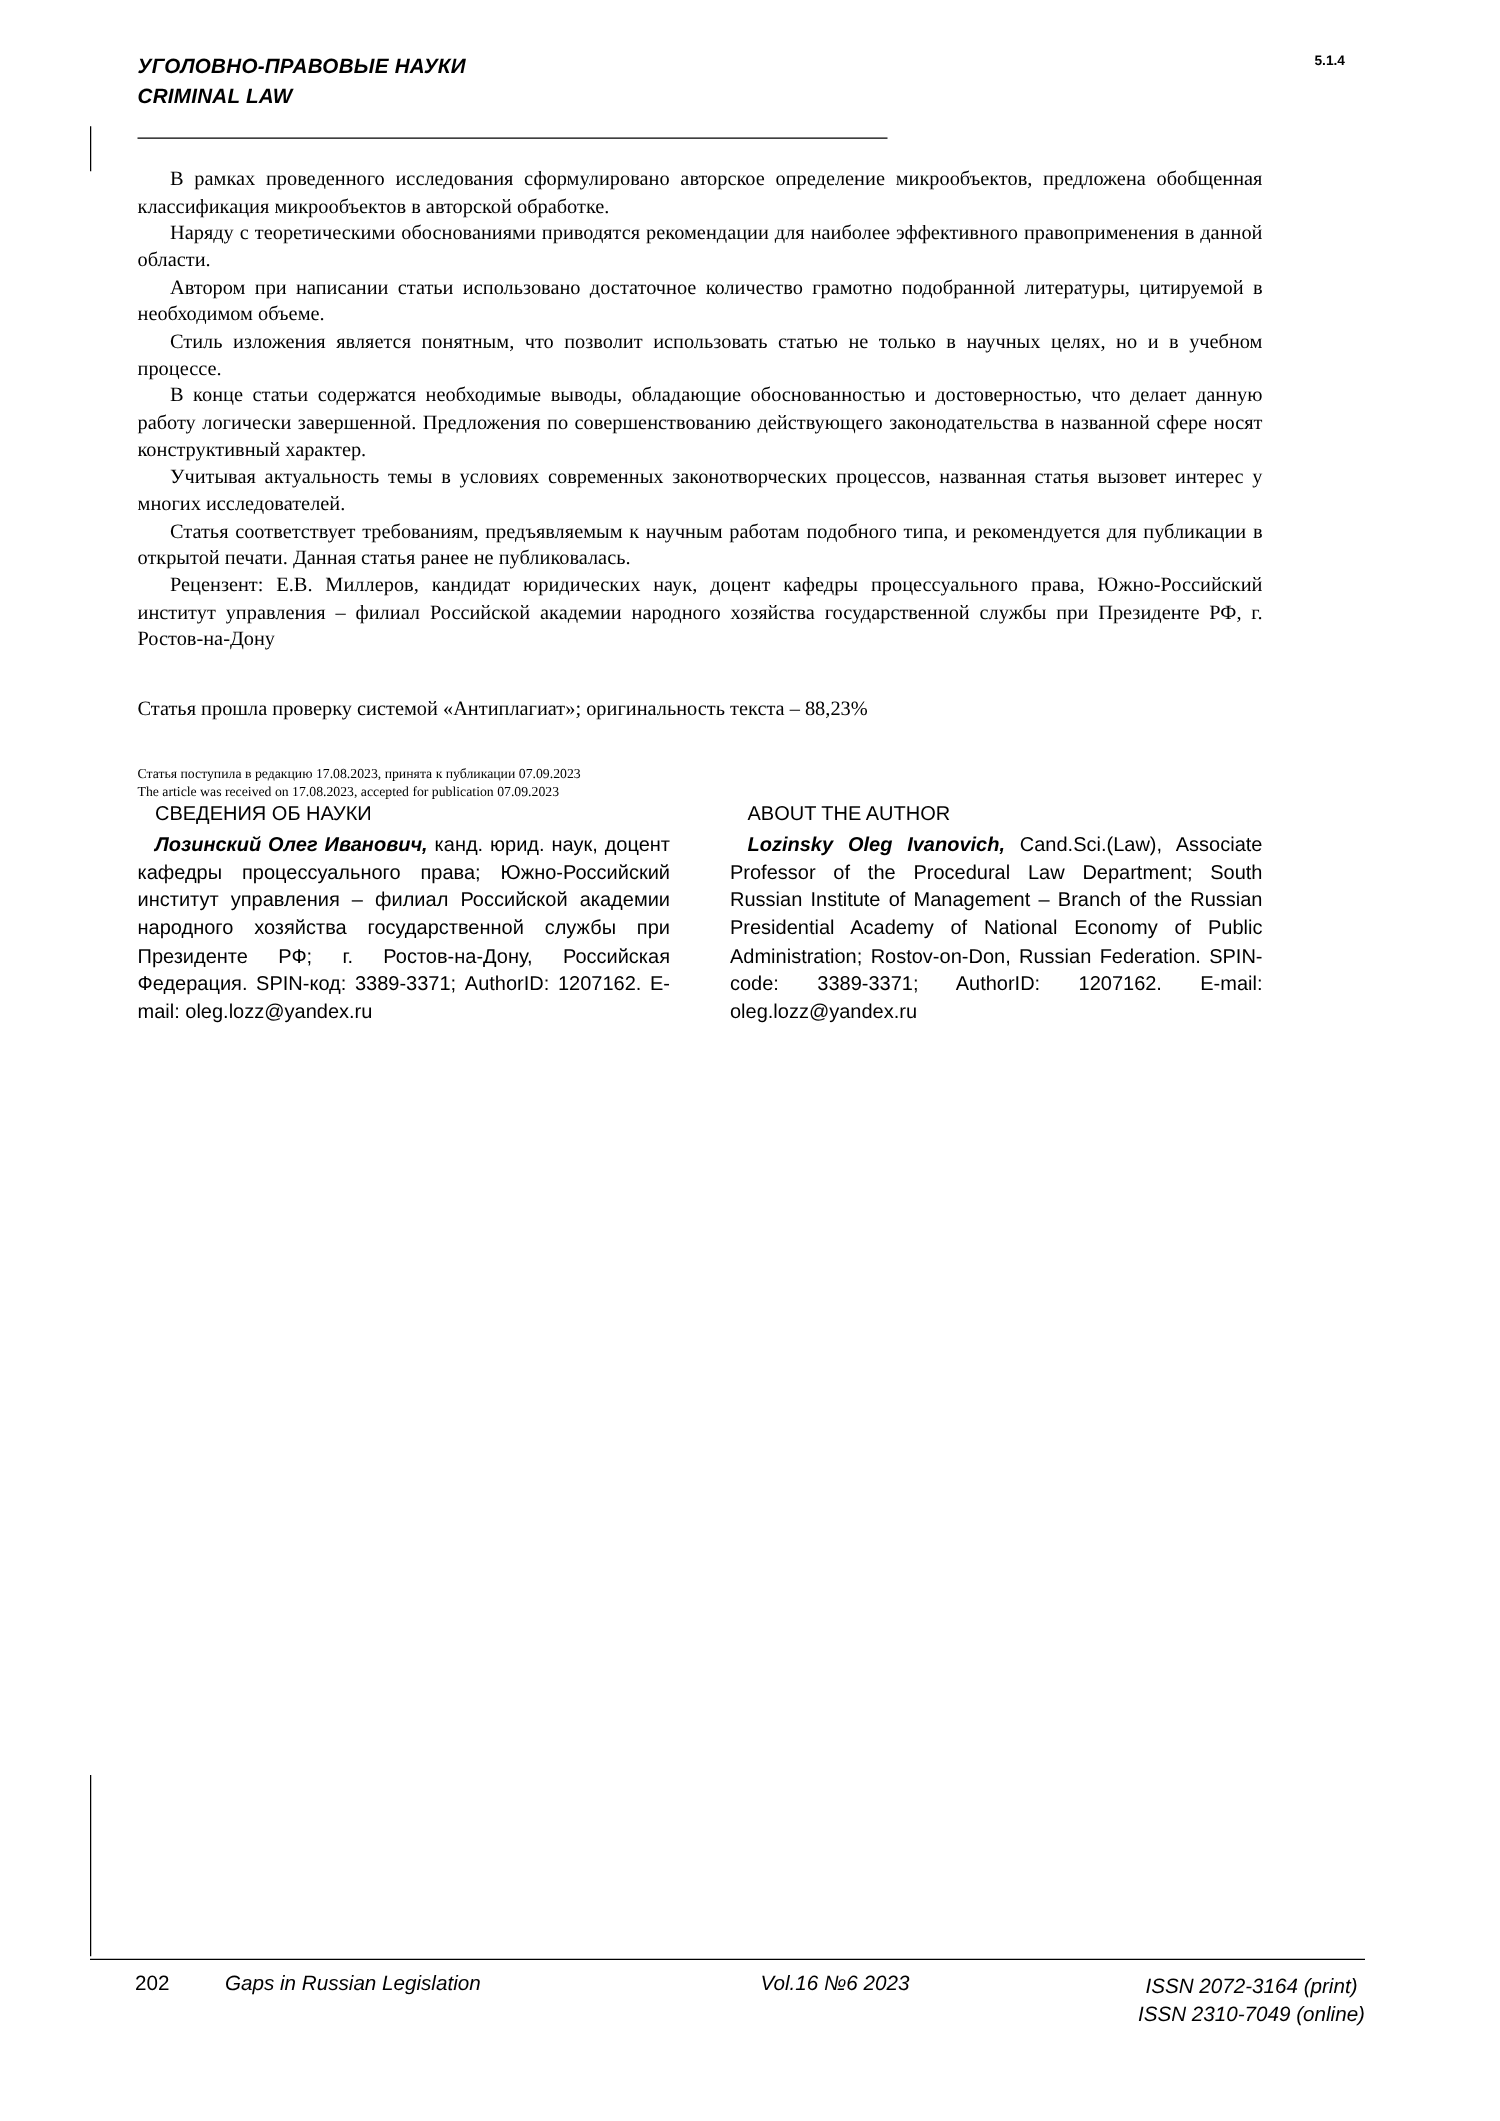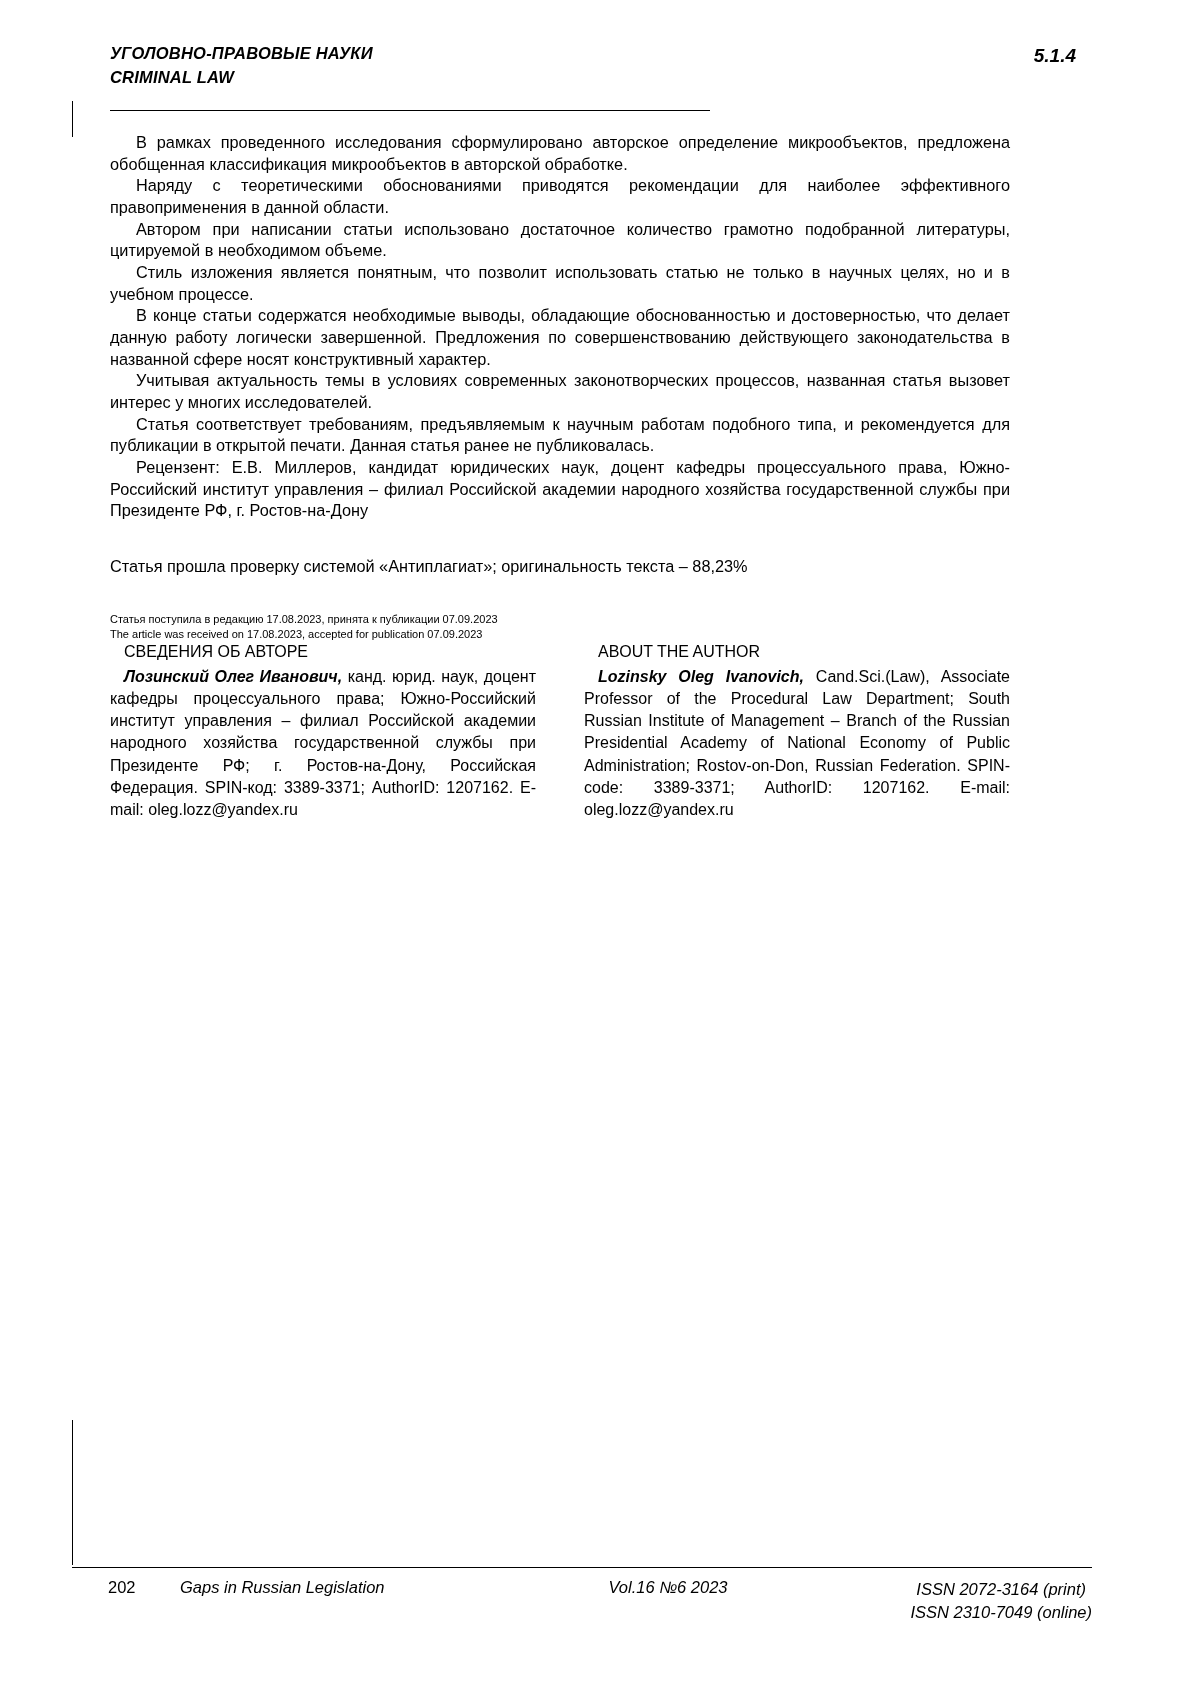--- a/index.html
+++ b/index.html
@@ -31,23 +31,22 @@
     align-items: flex-start;
   }
   .header-left {
     font-style: italic;
     font-weight: bold;
     font-size: 16.5px;
     line-height: 1.45;
     letter-spacing: 0.2px;
   }
   .header-right {
-    font-style: italic;
     font-weight: bold;
-    font-size: 19px;
+    font-size: 11px;
     line-height: 1.45;
   }
 
   
   .header-rule {
     position: absolute;
     left: 110px;
     top: 110px;
     width: 600px;
     height: 1px;
@@ -71,20 +70,21 @@
     height: 145px;
     background: #000000;
   }
 
   
   .content {
     position: absolute;
     left: 110px;
     top: 132px;
     width: 900px;
+    font-family: Liberation Serif, serif;
   }
   .para {
     font-size: 16.3px;
     line-height: 1.33;
     text-align: justify;
     text-indent: 26px;
     margin: 0 0 0 0;
     hyphens: manual;
   }
   .para.last { margin-bottom: 0; }
@@ -211,21 +211,21 @@
     <p class="notice">Статья прошла проверку системой «Антиплагиат»; оригинальность текста – 88,23%</p>
 
     <div class="spacer-block"></div>
 
     <p class="dates">Статья поступила в редакцию 17.08.2023, принята к публикации 07.09.2023</p>
     <p class="dates">The article was received on 17.08.2023, accepted for publication 07.09.2023</p>
   </div>
 
   <div class="authors">
     <div class="col">
-      <p class="col-title">СВЕДЕНИЯ ОБ АВТОРЕ</p>
+      <p class="col-title">СВЕДЕНИЯ ОБ НАУКИ</p>
       <p class="col-body"><span class="name-ru">Лозинский Олег Иванович,</span><span> канд. юрид. наук, доцент кафедры процессуального права; Южно-Российский институт управления – филиал Российской академии народного хозяйства государственной службы при Президенте РФ; г. Ростов-на-Дону, Российская Федерация. SPIN-код: 3389-3371; AuthorID: 1207162. E-mail: oleg.lozz@yandex.ru</span></p>
     </div>
     <div class="col">
       <p class="col-title">ABOUT THE AUTHOR</p>
       <p class="col-body"><span class="name-en">Lozinsky Oleg Ivanovich,</span><span> Cand.Sci.(Law), Associate Professor of the Procedural Law Department; South Russian Institute of Management – Branch of the Russian Presidential Academy of National Economy of Public Administration; Rostov-on-Don, Russian Federation. SPIN-code: 3389-3371; AuthorID: 1207162. E-mail: oleg.lozz@yandex.ru</span></p>
     </div>
   </div>
 
   <div class="footer-rule"></div>
   <div class="footer">

